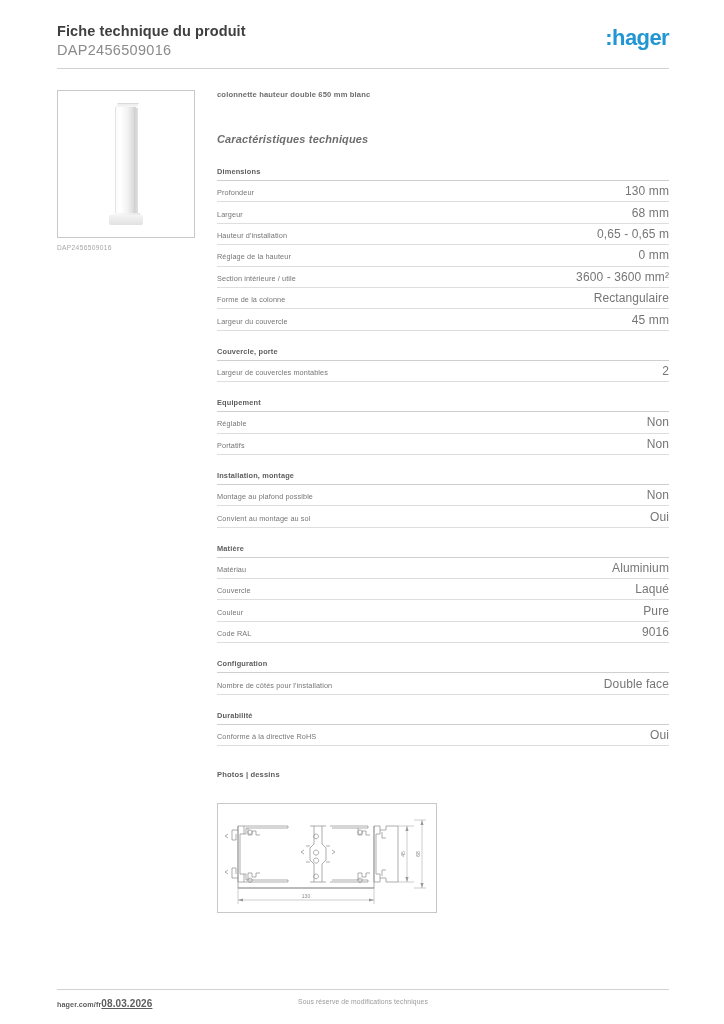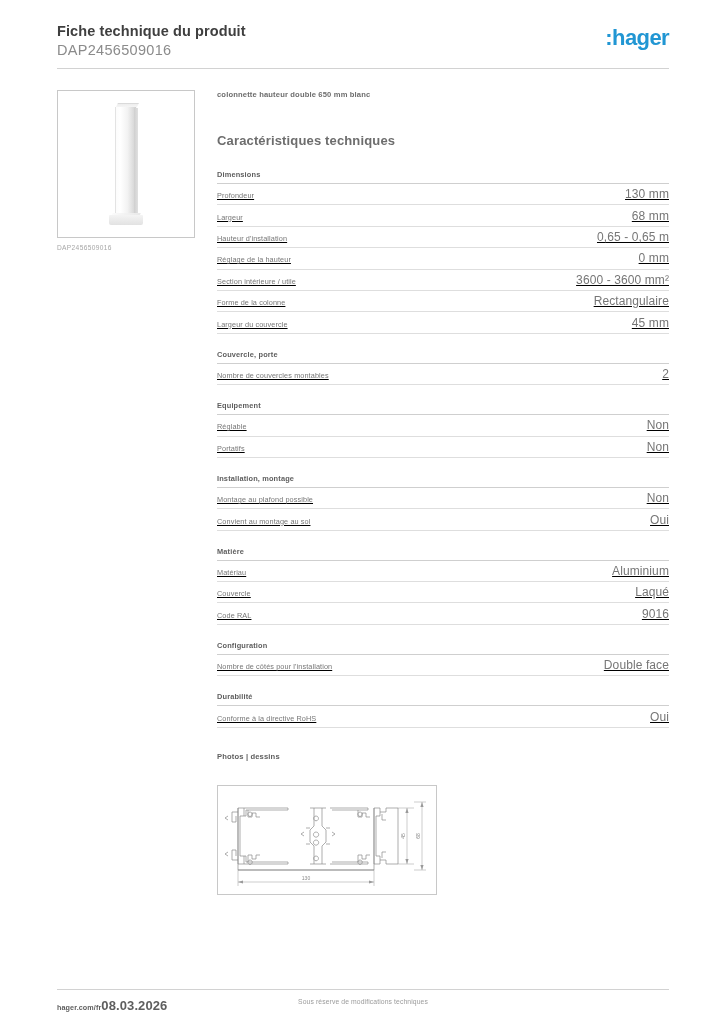--- a/index.html
+++ b/index.html
@@ -127,43 +127,43 @@
     width: 452px;
   }
   .product-name {
     font-size: 7.6px;
     font-weight: bold;
     color: #6d6d6d;
     letter-spacing: 0.15px;
     margin-bottom: 34px;
   }
   .section-title-main {
-    font-size: 13px;
+    font-size: 11px;
     font-weight: bold;
     color: #6d6d6d;
     letter-spacing: 0.15px;
     margin-bottom: 22px;
+    font-style: italic;
   }
   .group { margin-bottom: 6px; }
   .group + .group { margin-top: 16px; }
   .group-title {
     font-size: 7.4px;
     font-weight: bold;
     color: #5e5e5e;
     letter-spacing: 0.15px;
     padding-bottom: 4px;
     border-bottom: 1px solid #cfcfcf;
   }
   .spec-row {
     display: flex;
     justify-content: space-between;
     align-items: baseline;
     border-bottom: 1px solid #dedede;
     padding: 3.3px 0 3.1px 0;
-    text-decoration: underline;
   }
   .spec-label {
     font-size: 7.3px;
     color: #767676;
     letter-spacing: 0.1px;
     white-space: nowrap;
   }
   .spec-value {
     font-size: 12px;
     color: #767676;
@@ -212,24 +212,25 @@
   }
   .footer-center {
     font-size: 6.8px;
     color: #9b9b9b;
     letter-spacing: 0.1px;
     position: absolute;
     left: 50%;
     transform: translateX(-50%);
   }
   .footer-right {
-    font-size: 13px;
+    font-size: 10px;
     font-weight: bold;
     color: #5e5e5e;
     letter-spacing: 0.1px;
+    text-decoration: underline;
   }
 </style>
 </head>
 <body>
 
 <div class="page">
 
   <div class="header">
     <div class="header-inner">
       <div class="title-block">
@@ -284,21 +285,21 @@
             <div class="spec-value">Rectangulaire</div>
           </div>
           <div class="spec-row">
             <div class="spec-label">Largeur du couvercle</div>
             <div class="spec-value">45 mm</div>
           </div>
         </div>
         <div class="group">
           <div class="group-title">Couvercle, porte</div>
           <div class="spec-row">
-            <div class="spec-label">Nombre de couvercles montables</div>
+            <div class="spec-label">Largeur de couvercles montables</div>
             <div class="spec-value">2</div>
           </div>
         </div>
         <div class="group">
           <div class="group-title">Equipement</div>
           <div class="spec-row">
             <div class="spec-label">Réglable</div>
             <div class="spec-value">Non</div>
           </div>
           <div class="spec-row">
@@ -319,20 +320,24 @@
         </div>
         <div class="group">
           <div class="group-title">Matière</div>
           <div class="spec-row">
             <div class="spec-label">Matériau</div>
             <div class="spec-value">Aluminium</div>
           </div>
           <div class="spec-row">
             <div class="spec-label">Couvercle</div>
             <div class="spec-value">Laqué</div>
+          </div>
+          <div class="spec-row">
+            <div class="spec-label">Couleur</div>
+            <div class="spec-value">Pure</div>
           </div>
           <div class="spec-row">
             <div class="spec-label">Code RAL</div>
             <div class="spec-value">9016</div>
           </div>
         </div>
         <div class="group">
           <div class="group-title">Configuration</div>
           <div class="spec-row">
             <div class="spec-label">Nombre de côtés pour l'installation</div>

